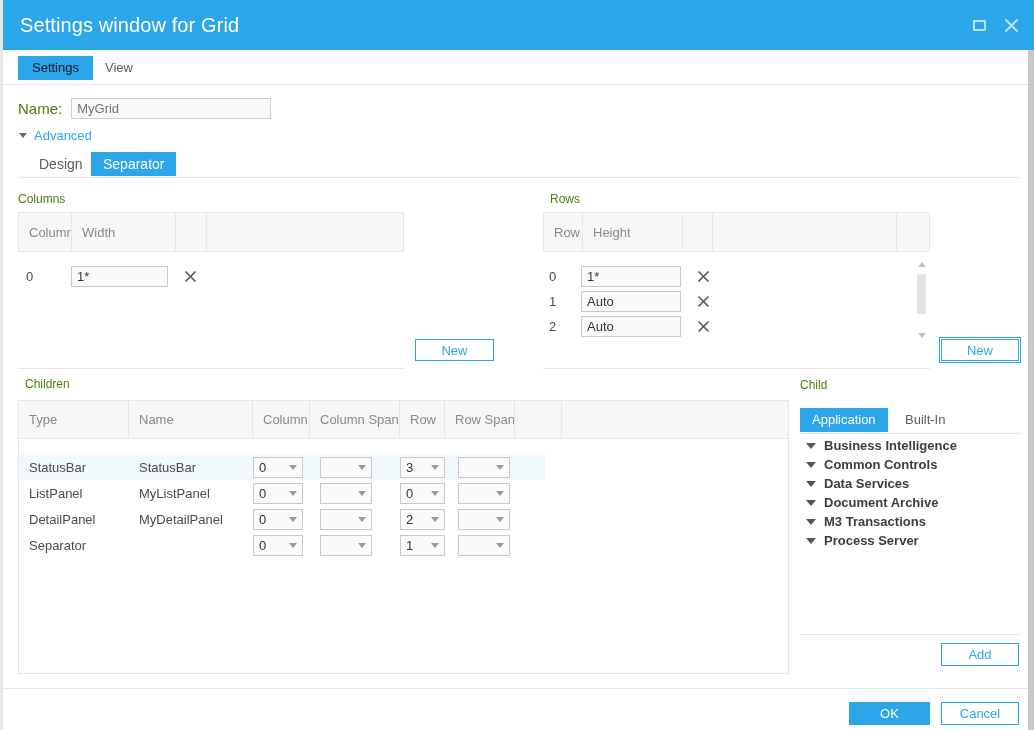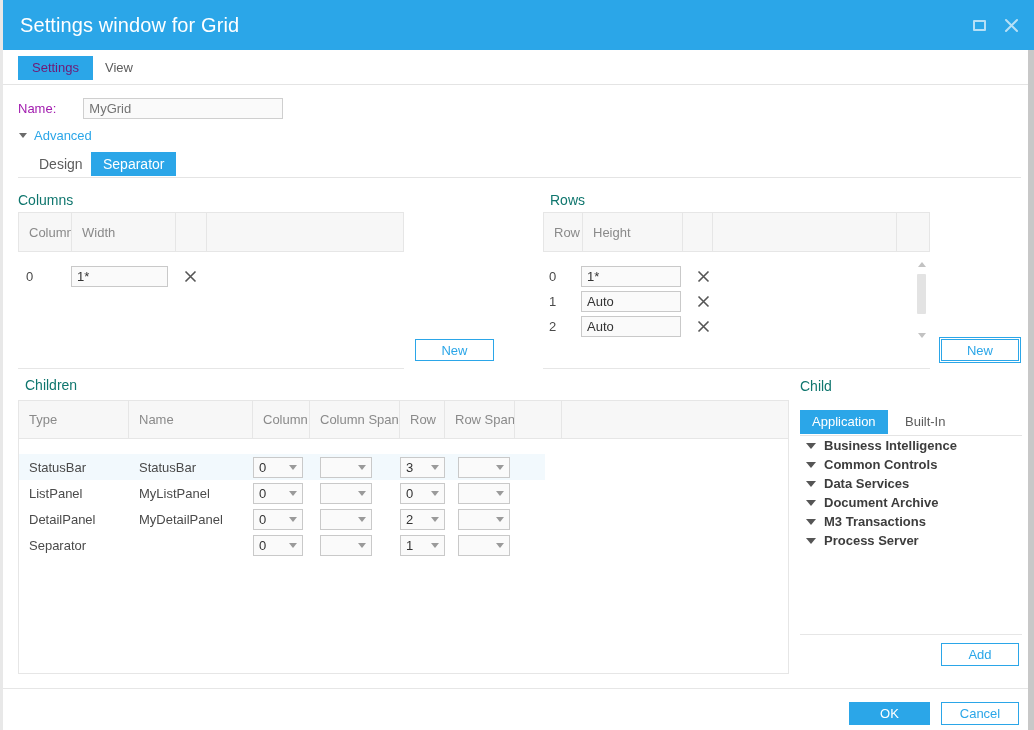--- a/index.html
+++ b/index.html
@@ -59,30 +59,30 @@
     width: 1025px; height: 35px;
     border-bottom: 1px solid #e4e4e4;
   }
   .tab {
     position: absolute; top: 6px;
     height: 24px; line-height: 24px;
     font-size: 13px; padding: 0 14px;
     color: #5c5c5c; cursor: pointer;
     white-space: nowrap;
   }
-  .tab.active { background: #2ba6e8; color: #701a75; }
+  .tab.active { background: #2ba6e8; color: #0f172a; }
   #tab-settings { left: 15px; }
   #tab-view { left: 88px; }
 
   
   .name-row {
     position: absolute; left: 15px; top: 98px;
     display: flex; align-items: center;
   }
-  .name-label { font-size: 13px; color: #a21caf; margin-right: 27px; }
+  .name-label { font-size: 15px; color: #4d7c0f; margin-right: 9px; }
   .name-input {
     width: 200px; height: 21px;
     border: 1px solid #cfcfcf;
     background: #fafafa;
     font-size: 13px; color: #737373;
     padding: 0 5px;
     font-family: "Liberation Sans", sans-serif;
     outline: none;
   }
 
@@ -112,21 +112,21 @@
     font-size: 14px; padding: 0 12px;
     color: #5c5c5c; cursor: pointer;
   }
   .subtab.active { background: #2ba6e8; color: #fff; }
   #subtab-design { left: 9px; }
   #subtab-property { left: 73px; }
 
   
   .sec-title {
     position: absolute;
-    color: #0f766e; font-size: 14px;
+    color: #4d7c0f; font-size: 12px;
   }
 
   
   .ghead {
     position: absolute;
     background: #f7f7f7;
     border: 1px solid #e6e6e6;
     display: flex;
     height: 40px;
   }

